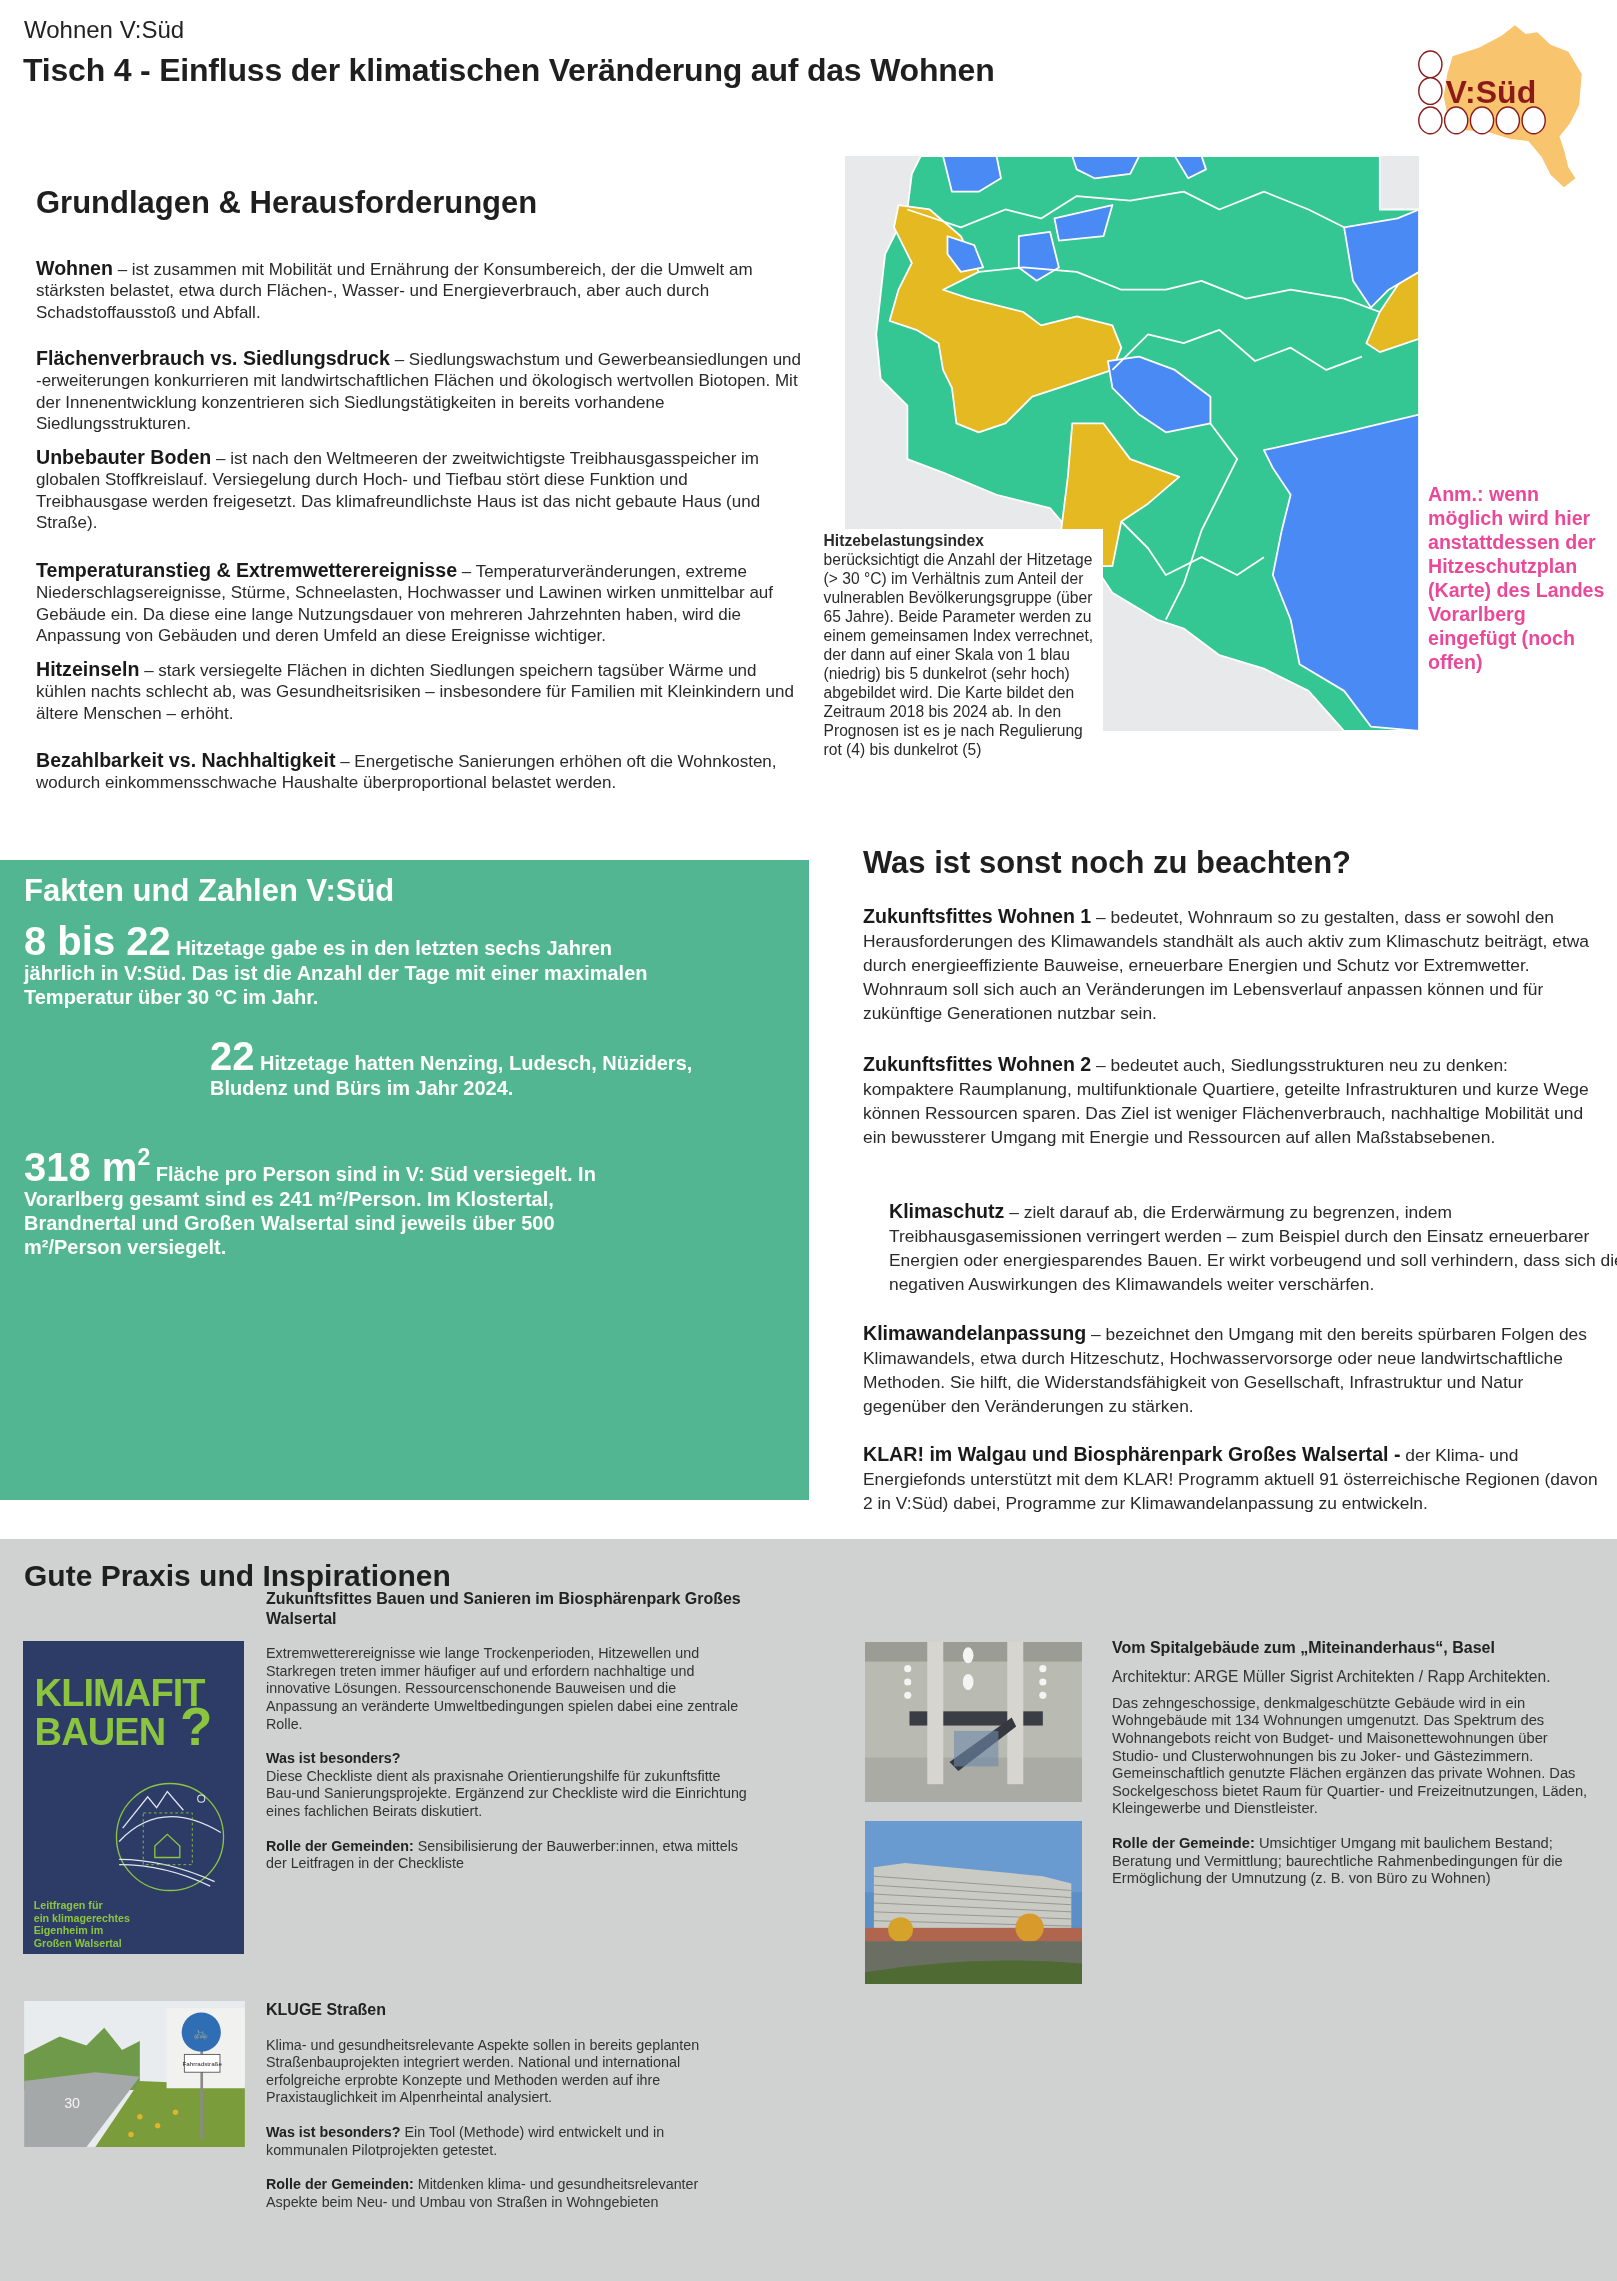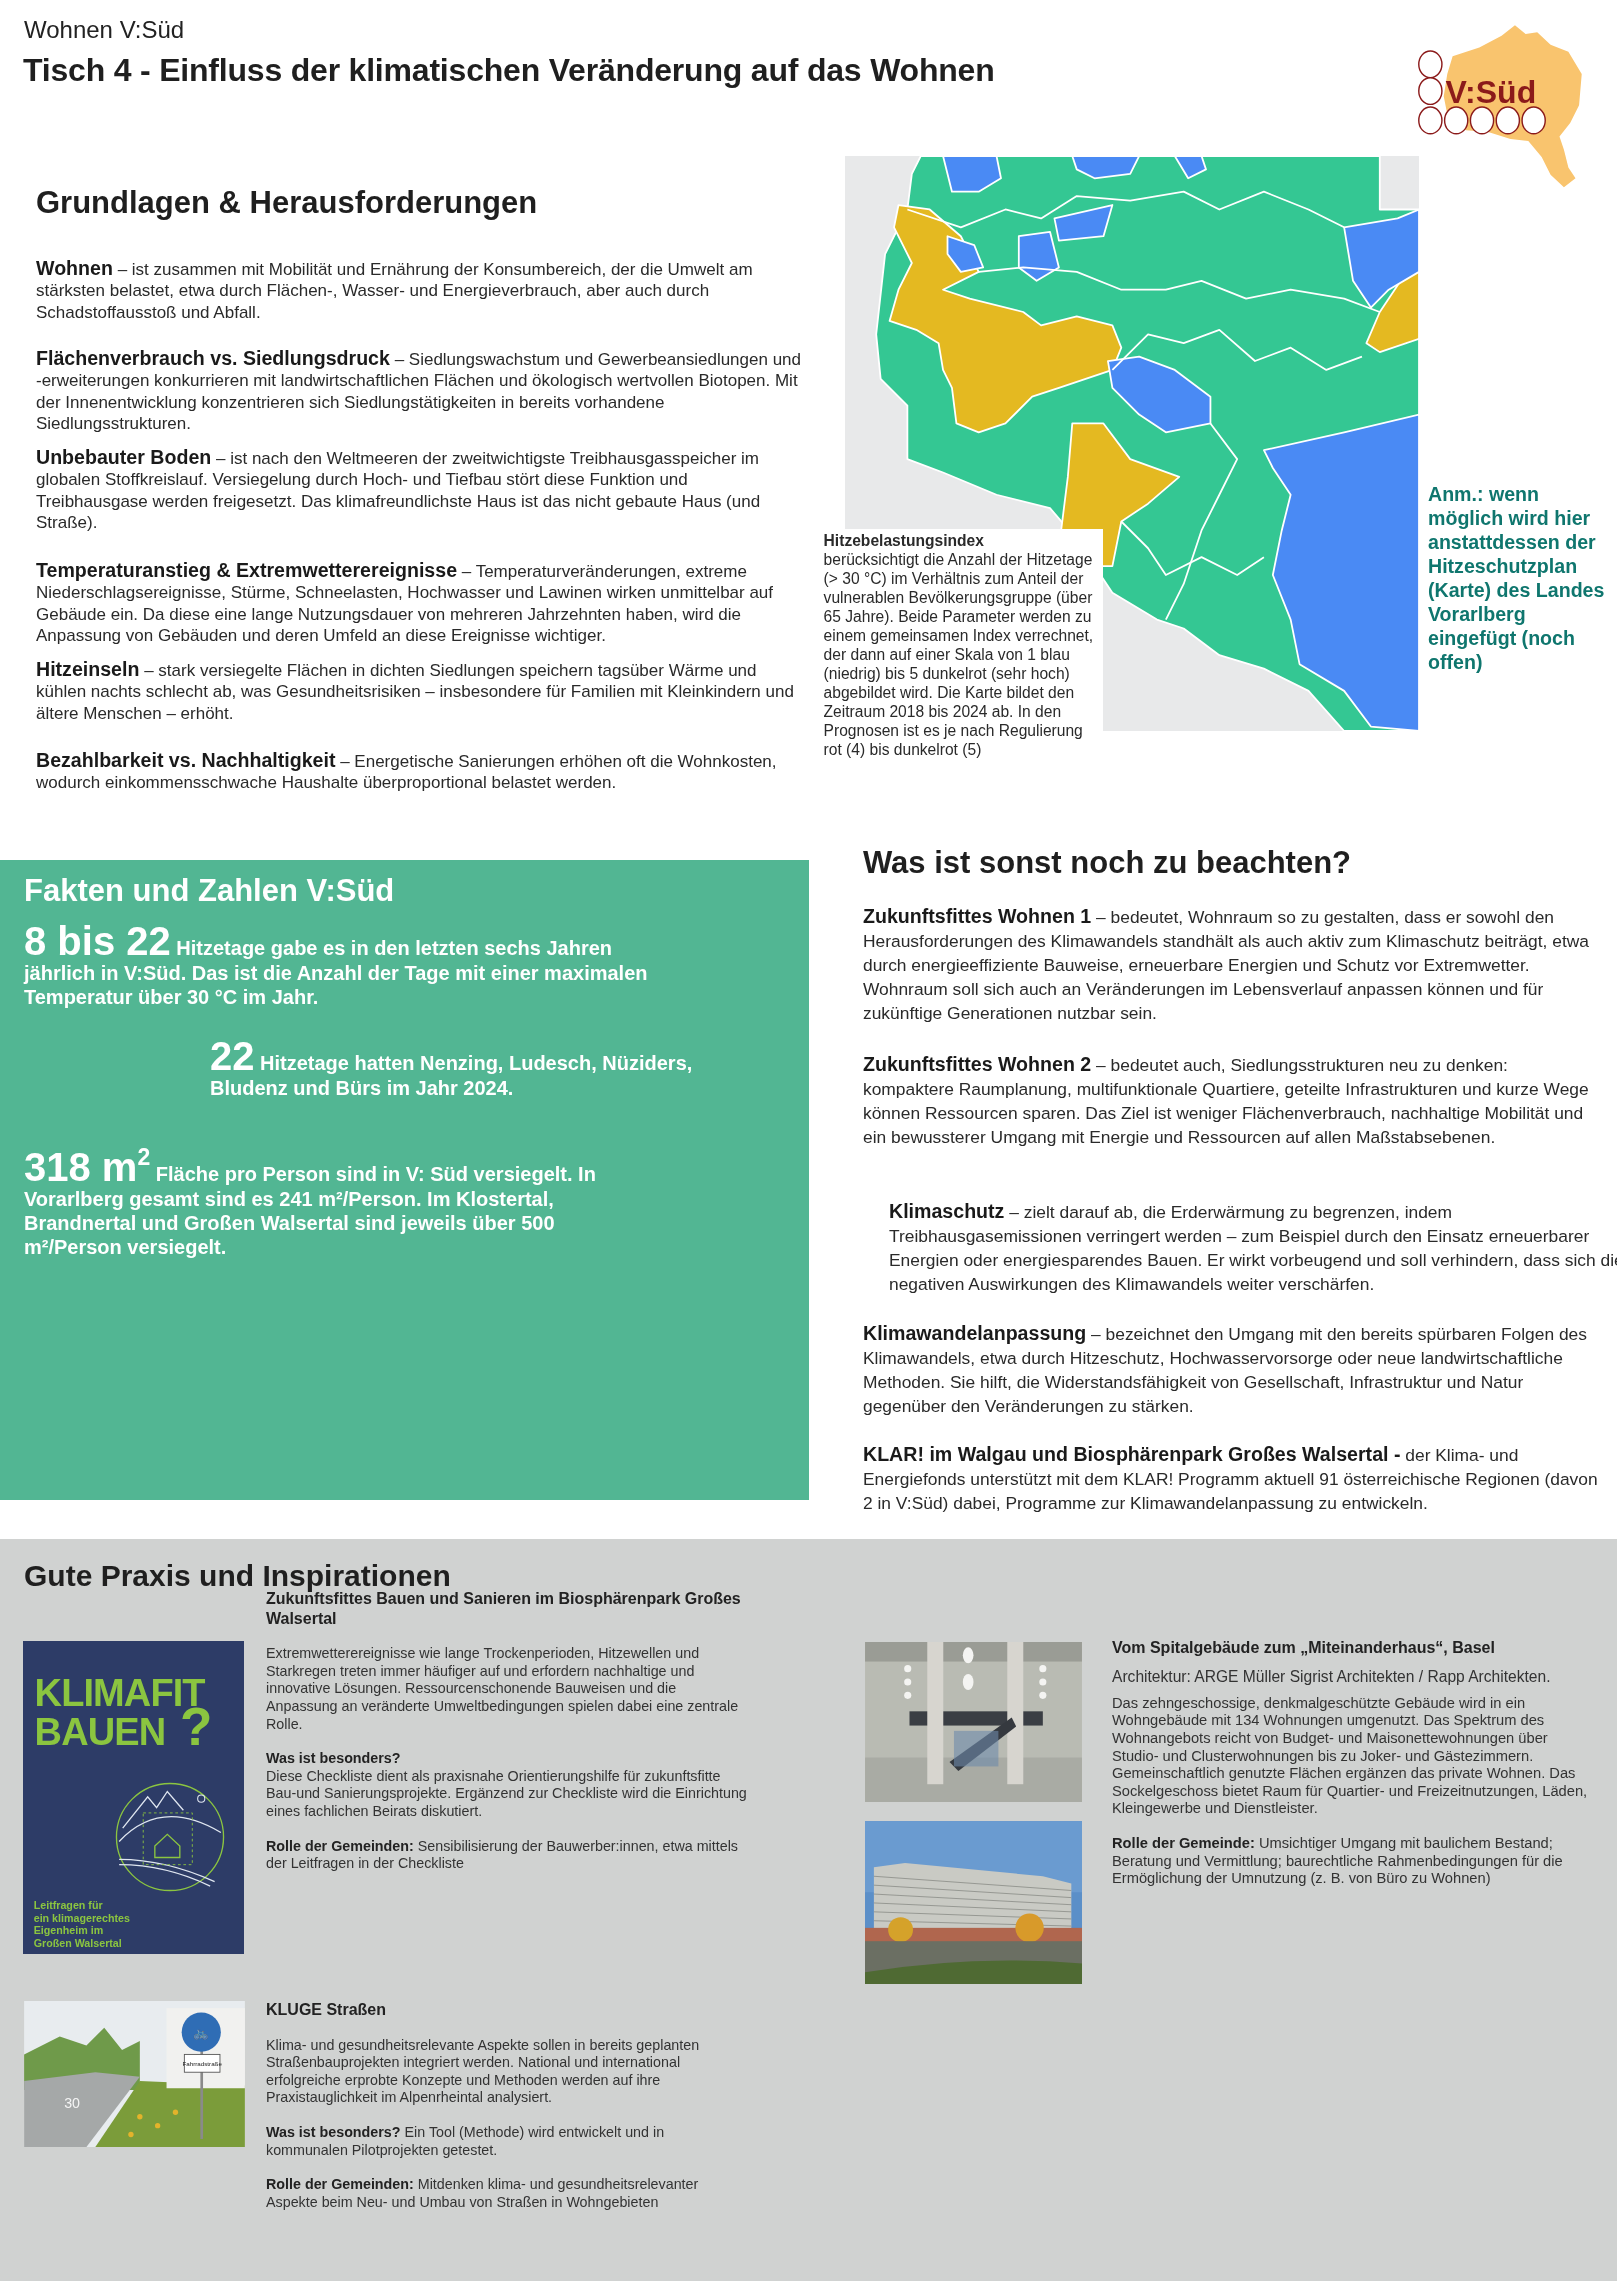--- a/index.html
+++ b/index.html
@@ -135,21 +135,21 @@
       <path class="m-line" d="M310 410 L340 440 L360 470 L400 450 L440 470 L470 450" fill="none"></path>
     </g>
   </svg>
 </div>
 
 <div class="abs" id="map-caption">
   <div class="cap-title">Hitzebelastungsindex</div>
   <div>berücksichtigt die Anzahl der Hitzetage (&gt; 30 °C) im Verhältnis zum Anteil der vulnerablen Bevölkerungsgruppe (über 65 Jahre). Beide Parameter werden zu einem gemeinsamen Index verrechnet, der dann auf einer Skala von 1 blau (niedrig) bis 5 dunkelrot (sehr hoch) abgebildet wird. Die Karte bildet den Zeitraum 2018 bis 2024 ab. In den Prognosen ist es je nach Regulierung rot (4) bis dunkelrot (5)</div>
 </div>
 
-<div class="abs" id="annotation" style="color: #0f766e;">Anm.: wenn möglich wird hier anstattdessen der Hitzeschutzplan (Karte) des Landes Vorarlberg eingefügt (noch offen)</div>
+<div class="abs" id="annotation" style="color: #ec4899;">Anm.: wenn möglich wird hier anstattdessen der Hitzeschutzplan (Karte) des Landes Vorarlberg eingefügt (noch offen)</div>
 
 <div class="abs" id="facts" style="background: rgb(82, 182, 147);">
   <h2 id="facts-title">Fakten und Zahlen V:Süd</h2>
 
   <div class="fact" style="left:24px;top:61px;width:624px;">
     <span class="big">8 bis 22</span><span> Hitzetage gabe es in den letzten sechs Jahren jährlich in V:Süd. Das ist die Anzahl der Tage mit einer maximalen Temperatur über 30 °C im Jahr.</span>
   </div>
 
   <div class="fact" style="left:210px;top:176px;width:508px;">
     <span class="big">22</span><span> Hitzetage hatten Nenzing, Ludesch, Nüziders, Bludenz und Bürs im Jahr 2024.</span>

